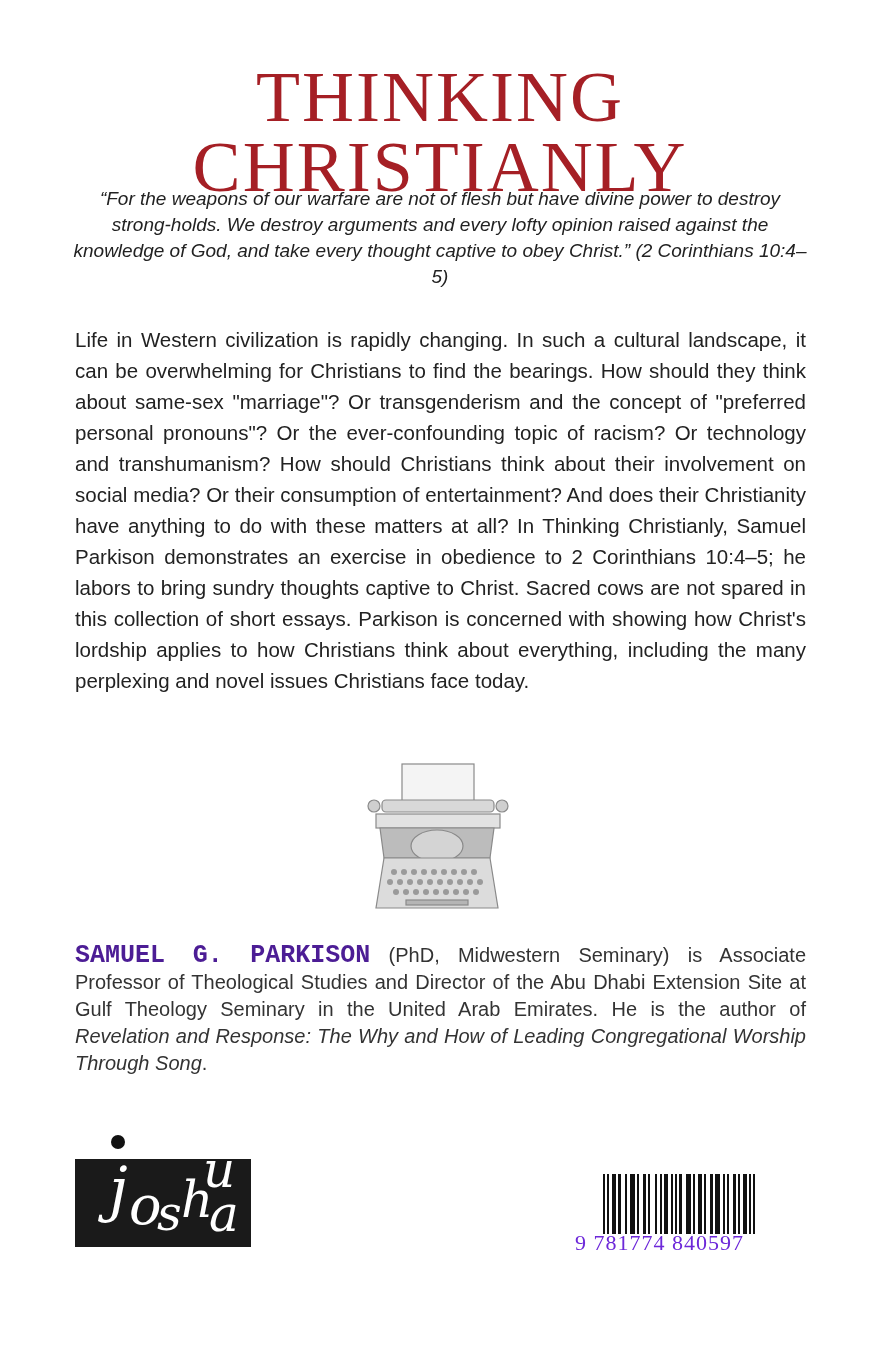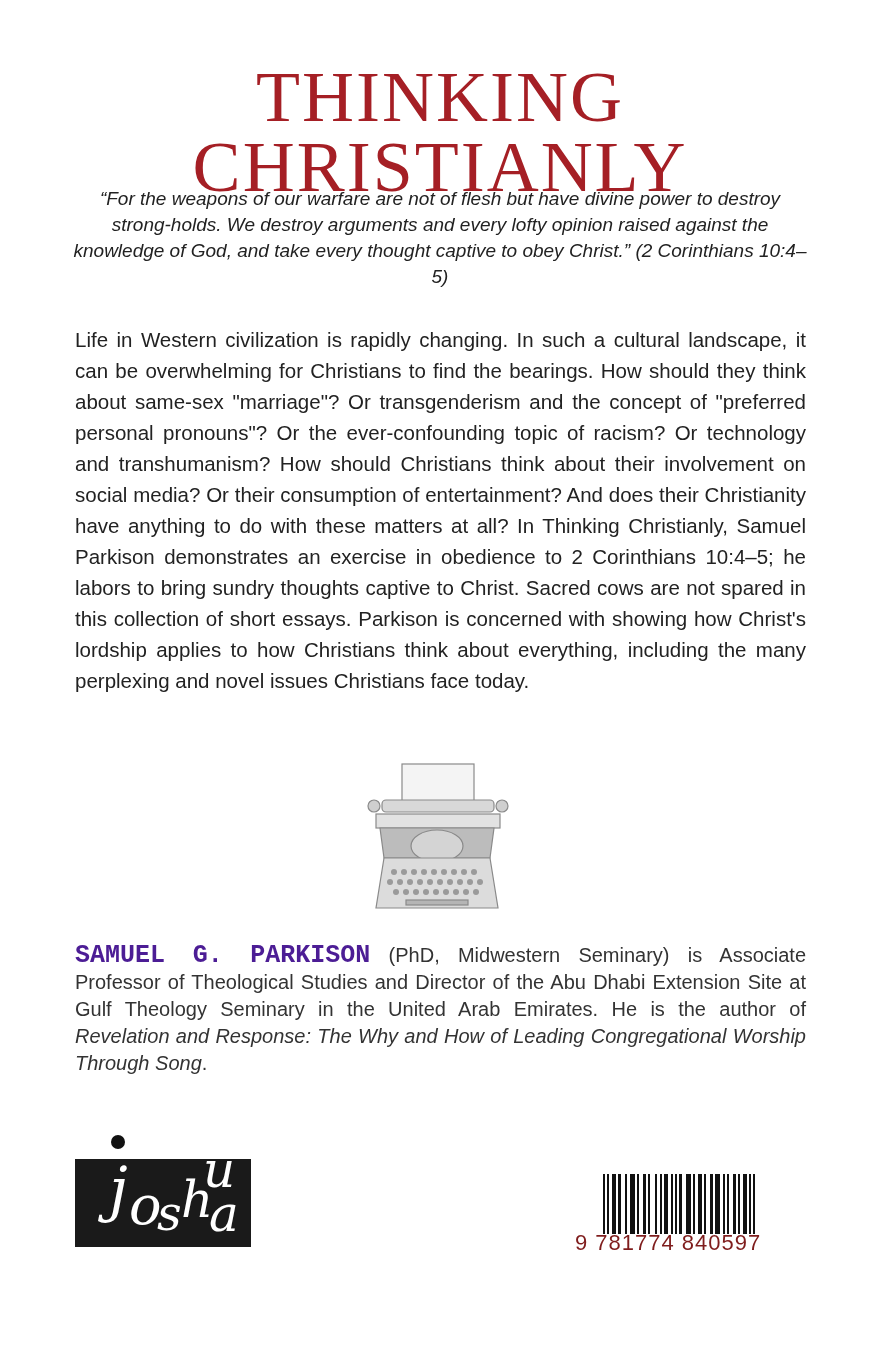--- a/index.html
+++ b/index.html
@@ -54,21 +54,21 @@
     letter-spacing: 16px; color: #111; line-height: 36px;
   }
   .barcode {
     position: absolute; left: 575px; top: 1168px; width: 232px; height: 90px;
   }
   .barcode .bars { position: absolute; left: 28px; top: 6px; width: 204px; height: 60px; display: flex; align-items: stretch; }
   .barcode .bars i { display: block; background: #111; height: 100%; }
   .barcode .bars i.g { background: transparent; }
   .barcode .isbn {
     position: absolute; left: 0; top: 62px; width: 232px;
-    font-family: Liberation Sans, sans-serif; font-size: 22px; letter-spacing: 1px; color: #7f1d1d; line-height: 26px;
+    font-family: Liberation Serif, serif; font-size: 22px; letter-spacing: 1px; color: #6d28d9; line-height: 26px;
   }
 </style>
 </head>
 <body>
 
 <div class="title">THINKING CHRISTIANLY</div>
 
 <div class="epigraph">“For the weapons of our warfare are not of flesh but have divine power to destroy strong-holds. We destroy arguments and every lofty opinion raised against the knowledge of God, and take every thought captive to obey Christ.” (2 Corinthians 10:4–5)</div>
 
 <div class="blurb">Life in Western civilization is rapidly changing. In such a cultural land­scape, it can be overwhelming for Christians to find the bearings. How should they think about same-sex "marriage"? Or transgenderism and the concept of "preferred personal pronouns"? Or the ever-confound­ing topic of racism? Or technology and transhumanism? How should Christians think about their involvement on social media? Or their consumption of entertainment? And does their Christianity have any­thing to do with these matters at all? In Thinking Christianly, Samuel Parkison demonstrates an exercise in obedience to 2 Corinthians 10:4–5; he labors to bring sundry thoughts captive to Christ. Sacred cows are not spared in this collection of short essays. Parkison is con­cerned with showing how Christ's lordship applies to how Christians think about everything, including the many perplexing and novel issues Christians face today.</div>

